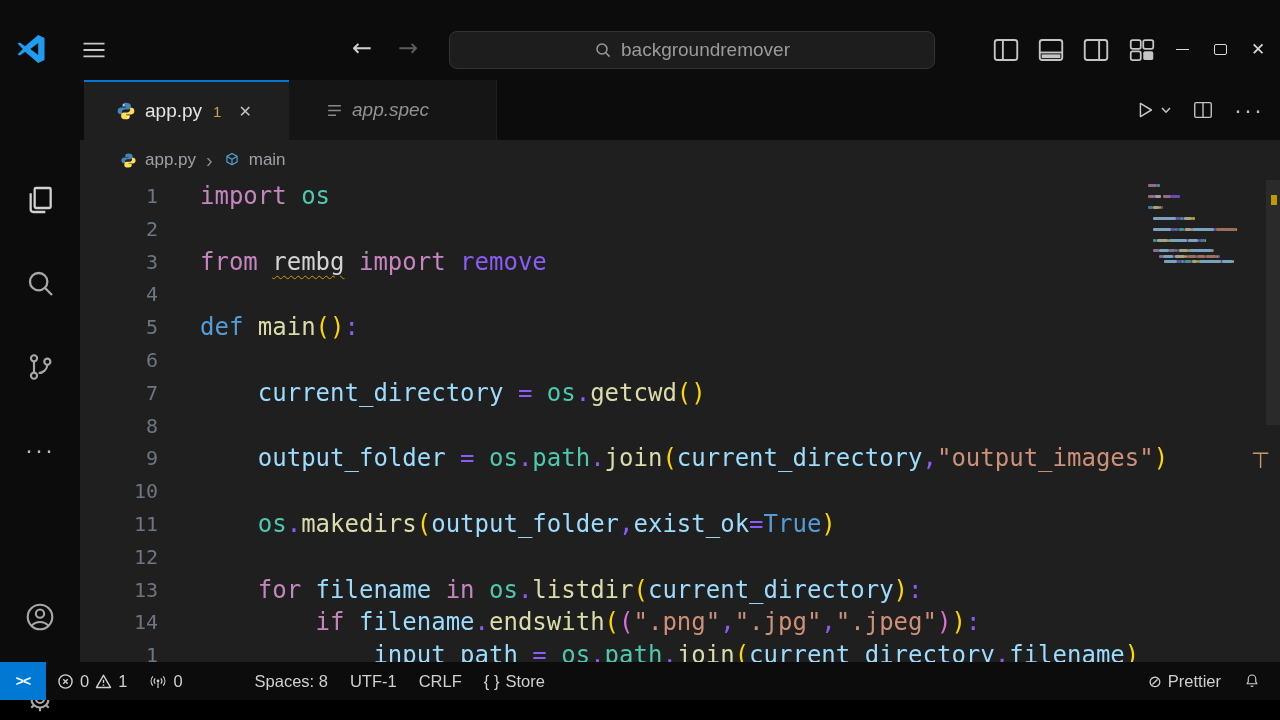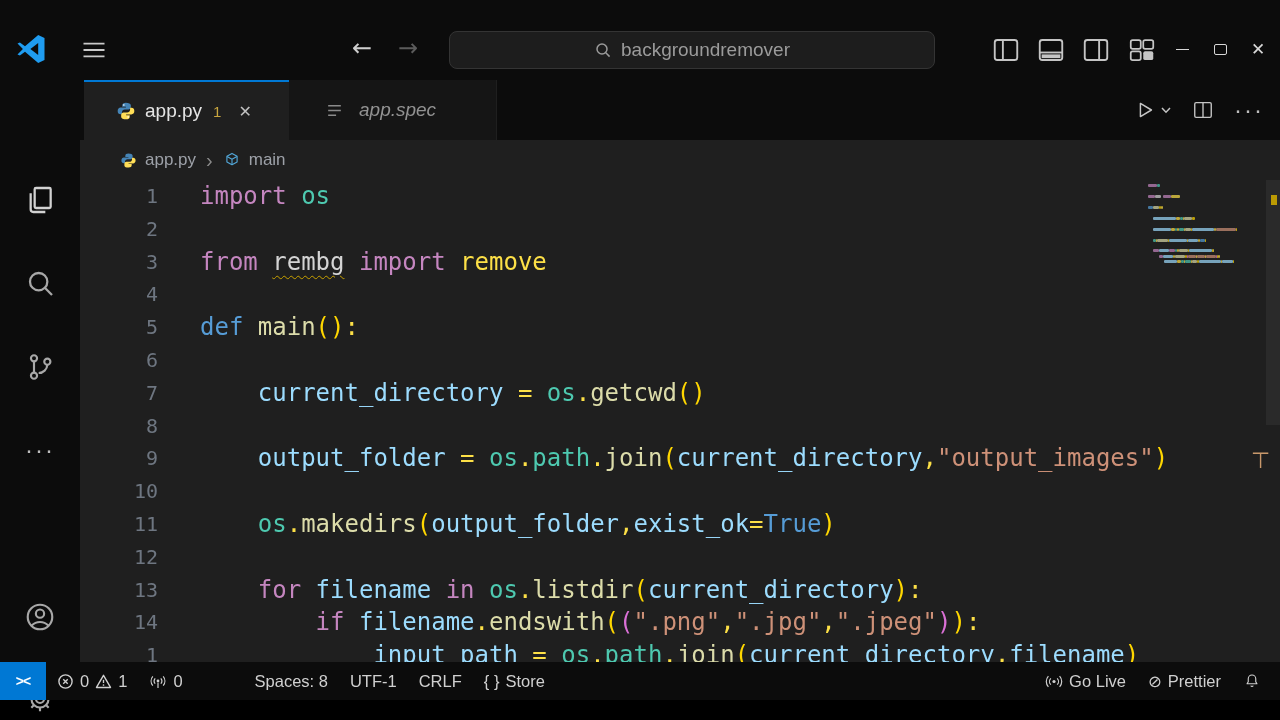--- a/index.html
+++ b/index.html
@@ -31,21 +31,21 @@
   .dots { font-size:24px; letter-spacing:2px; color:#bdbdbd; text-align:center; line-height:28px; }
 
   
   .tabbar { position:absolute; left:80px; top:80px; width:1200px; height:60px; background:#0c0c0c; }
   .tab { position:absolute; top:0; height:60px; display:flex; align-items:center; cursor:pointer; }
   .tab1 { left:4px; width:205px; background:#1f1f1f; border-top:2px solid #0078d4;
           padding:0 10px 0 32px; gap:9px; }
   .tab1 .tab-label { color:#e4e4e4; font-size:19px; }
   .tab-badge { color:#c8a53f; font-size:15px; margin-left:2px; }
   .tab-close { color:#c0c0c0; font-size:16px; margin-left:8px; cursor:pointer; }
-  .tab2 { left:209px; width:208px; background:#151515; padding:0 10px 0 36px; gap:15px;
+  .tab2 { left:209px; width:208px; background:#151515; padding:0 10px 0 36px; gap:8px;
           border-right:1px solid #1f1f1f; }
   .tab2 .tab-label { color:#929292; font-size:19px; font-style:italic; }
   .editor-actions { position:absolute; right:16px; top:0; height:60px; display:flex;
                     align-items:center; gap:20px; color:#c5c5c5; }
   .run-group { display:flex; align-items:center; gap:4px; cursor:pointer; }
 
   
   .breadcrumb { position:absolute; left:80px; top:140px; width:1200px; height:40px; background:#1f1f1f;
                 display:flex; align-items:center; padding-left:40px; gap:8px; color:#9da1a8; font-size:17px; }
   .bc-chev { color:#8a8a8a; font-size:20px; padding:0 2px; }
@@ -57,21 +57,21 @@
   .ln { height:32.8px; line-height:32.8px; }
   .code { position:absolute; left:120px; top:0; font-family:"DejaVu Sans Mono",monospace;
           font-size:24px; color:#d4d4d4; white-space:pre; cursor:text; }
   .cl { height:32.8px; line-height:32.8px; }
   .tok-kw  { color:#C586C0; }
   .tok-kwb { color:#569CD6; }
   .tok-fn  { color:#DCDCAA; }
   .tok-var { color:#9CDCFE; }
   .tok-mod { color:#4EC9B0; }
   .tok-str { color:#CE9178; }
-  .tok-txt { color:#fde047; }
+  .tok-txt { color:#8b5cf6; }
   .tok-b1  { color:#FFD700; }
   .tok-b2  { color:#DA70D6; }
   .tok-sqg { color:#D4D4D4; text-decoration:underline wavy #c8a100;
              text-decoration-thickness:1.3px; text-underline-offset:5px; }
 
   .minimap { position:absolute; left:1068px; top:3px; width:112px; cursor:pointer; }
   .mrow { height:5.46px; white-space:nowrap; font-size:0; }
   .mseg { display:inline-block; height:3px; margin-top:1px; background:currentColor; opacity:.7;
           border-radius:1px; vertical-align:top; }
   .scroll-thumb { position:absolute; left:1186px; top:0; width:14px; height:245px; background:rgba(120,120,120,.12); }
@@ -304,29 +304,20 @@
     <div class="sb-item sb-gap">Spaces: 8</div>
     <div class="sb-item">UTF-1</div>
     <div class="sb-item">CRLF</div>
     <div class="sb-item">
       <span>{ }</span>
       <span>Store</span>
     </div>
 
     <div class="sb-right">
       <div class="sb-item">
-        <svg width="18" height="17" viewBox="0 0 18 16">
-          <g stroke="#d0d0d0" stroke-width="1.2" fill="none">
-            <path d="M5.8 11.2a4.6 4.6 0 0 1 0-6.4M12.2 4.8a4.6 4.6 0 0 1 0 6.4M3.4 13.4a8 8 0 0 1 0-10.8M14.6 2.6a8 8 0 0 1 0 10.8"></path>
-          </g>
-          <circle cx="9" cy="8" r="1.6" fill="#d0d0d0"></circle>
-        </svg>
-        <span>Go Live</span>
-      </div>
-      <div class="sb-item">
         <span class="glyph-dejavu">⊘</span>
         <span>Prettier</span>
       </div>
       <div class="sb-item">
         <svg width="18" height="18" viewBox="0 0 24 24">
           <g stroke="#d0d0d0" stroke-width="1.5" fill="none" stroke-linejoin="round">
             <path d="M12 4a5 5 0 0 0-5 5v4l-1.6 2.6h13.2L17 13V9a5 5 0 0 0-5-5z"></path>
             <path d="M10.4 18.2a1.7 1.7 0 0 0 3.2 0"></path>
           </g>
         </svg>

